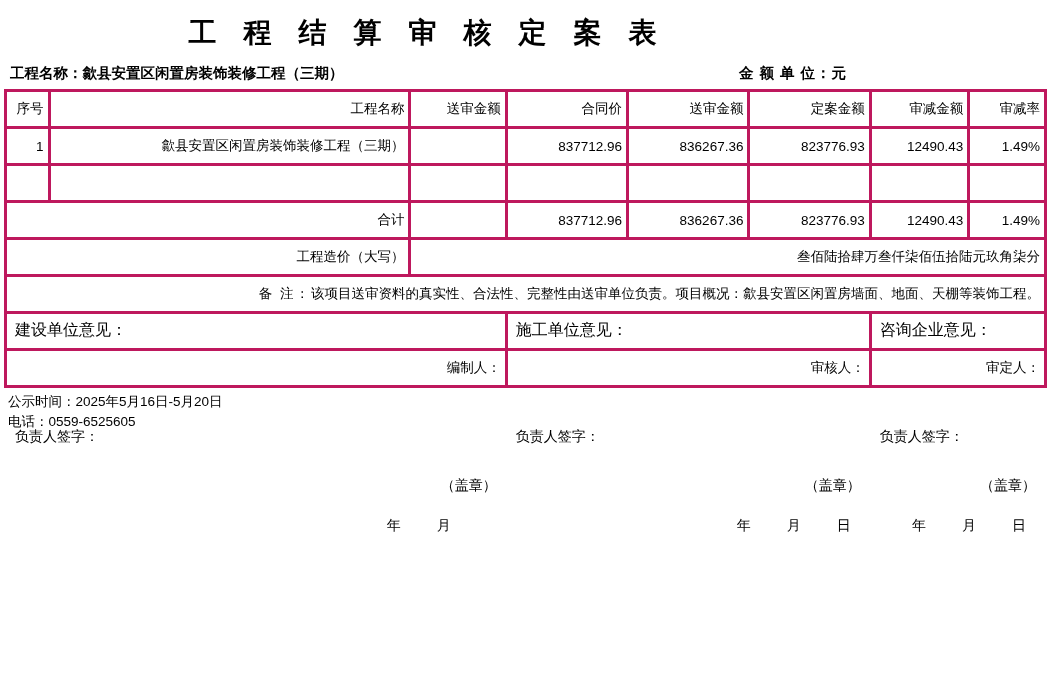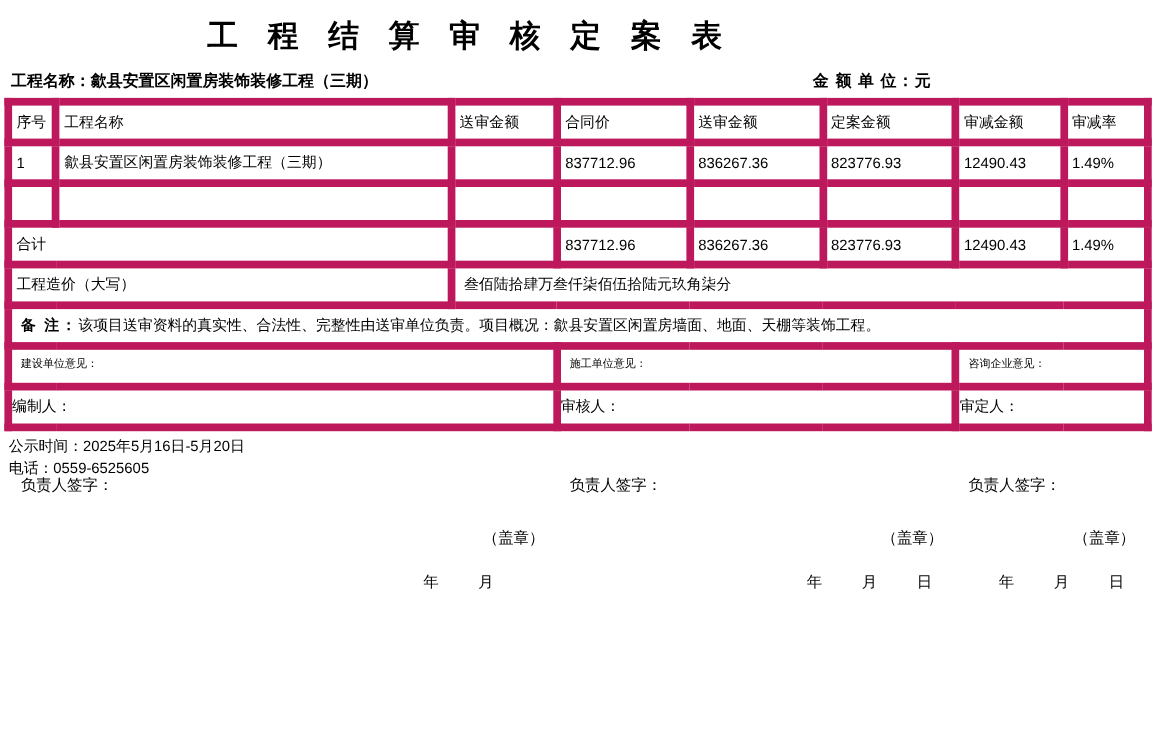--- a/index.html
+++ b/index.html
@@ -44,25 +44,25 @@
   .subhead .right { white-space: nowrap; letter-spacing: 1px; }
 
   
   table.main {
     border-collapse: collapse;
     width: 1043px;
     margin-left: 4px;
     table-layout: fixed;
   }
   table.main td, table.main th {
-    border: 7px solid #be185d;
+    border: 3px solid #be185d;
     font-size: 13.5px;
     font-weight: normal;
     padding: 0 4px;
-    text-align: left;
+    text-align: right;
     vertical-align: middle;
     height: 37px;
     box-sizing: border-box;
   }
   table.main th {
     font-weight: normal;
     font-size: 13.5px;
   }
   .c-seq   { width: 42px; }
   .c-name  { width: 348px; }
@@ -90,41 +90,41 @@
   }
   .row-words td { height: 36px; }
 
   
   .row-remark td {
     text-align: left;
     font-size: 12.5px;
     height: 34px;
     padding-left: 8px !important;
   }
-  .row-remark .rm-label { letter-spacing: 2px; font-weight: bold; }
+  .row-remark .rm-label { letter-spacing: 2px; }
 
   
   .op-cell {
     vertical-align: top;
     text-align: left;
     position: relative;
     height: 215px;
     padding: 0 !important;
   }
   .op-inner {
     position: relative;
     width: 100%;
     height: 100%;
     box-sizing: border-box;
   }
   .op-title {
     position: absolute;
     top: 6px;
     left: 8px;
-    font-size: 10px;
+    font-size: 16px;
   }
   .op-sign {
     position: absolute;
     top: 114px;
     left: 8px;
     font-size: 14px;
   }
   .op-stamp {
     position: absolute;
     top: 163px;

